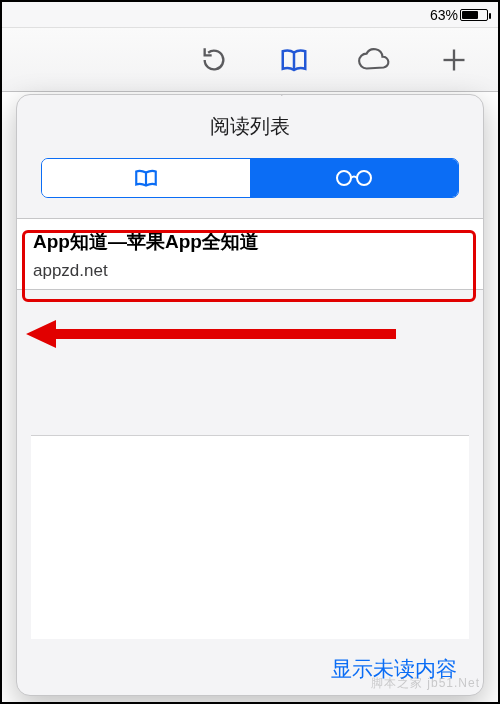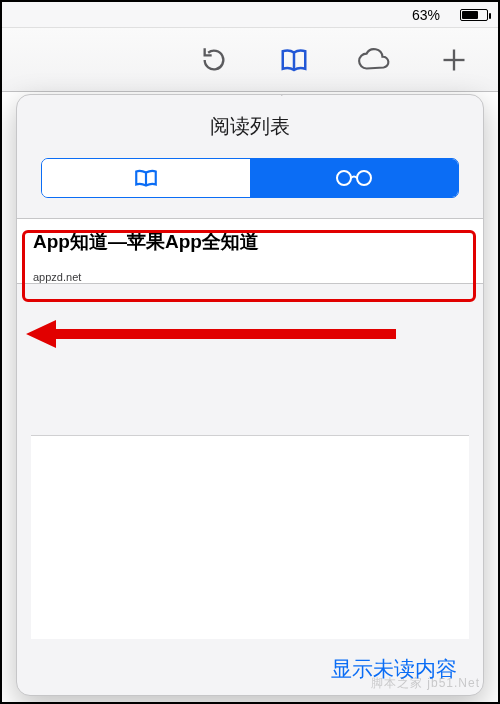--- a/index.html
+++ b/index.html
@@ -25,21 +25,21 @@
     width: 100%;
     background: #f7f7f8;
     display: flex;
     justify-content: flex-end;
     align-items: center;
     padding: 0 10px;
     font-size: 14px;
     color: #000;
     border-bottom: 1px solid #e0e0e0;
   }
-  .battery-pct { margin-right: 20px; }
+  .battery-pct { margin-right: 2px; }
   .battery-icon {
     width: 28px; height: 12px; border: 1.5px solid #000; border-radius: 2px;
     position: relative; display: inline-block;
   }
   .battery-icon::after{
     content:""; position:absolute; right:-4px; top:3px; width:2px; height:6px; background:#000; border-radius:1px;
   }
   .battery-fill{ position:absolute; left:1px; top:1px; bottom:1px; width:60%; background:#000; border-radius:1px;}
 
   
@@ -103,25 +103,25 @@
   }
   .seg.selected{ background:#0b6df5; color:#fff; }
   .seg svg{ stroke:currentColor; fill:none; stroke-width:2; }
 
   .list{
     border-top:1px solid #c6c6c8;
   }
   .list-item{
     background:#fff;
     border-bottom:1px solid #c6c6c8;
-    padding:10px 16px 0;
+    padding:10px 16px 8px;
     position:relative;
   }
   .item-title{ font-size:19px; font-weight:600; color:#000; }
-  .item-url{ font-size:11px; color:#3a3a3c; margin-top:16px; }
+  .item-url{ font-size:17px; color:#3a3a3c; margin-top:6px; }
 
   .annot-box{
     position:absolute;
     left:20px; right:22px; top:228px; height:72px;
     border:3px solid #e10000;
     border-radius:6px;
     pointer-events:none;
   }
   .annot-arrow{
     position:absolute;

